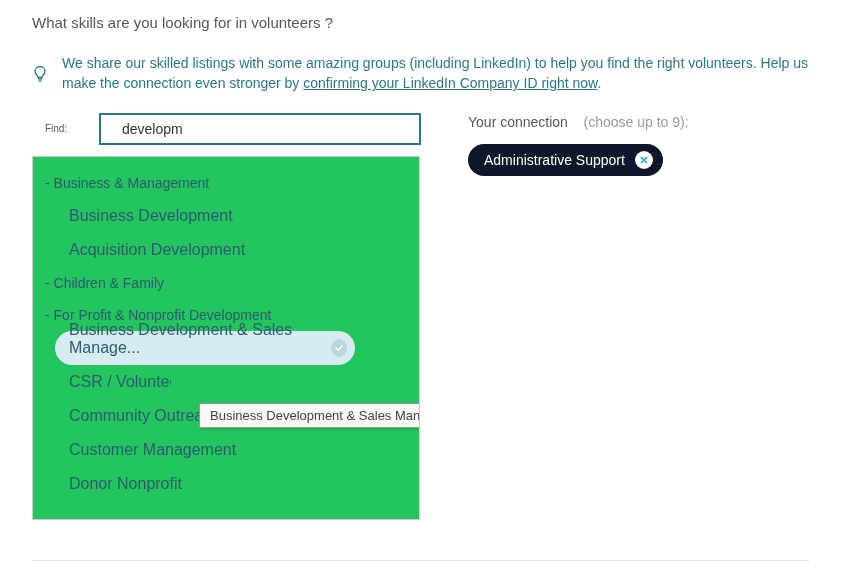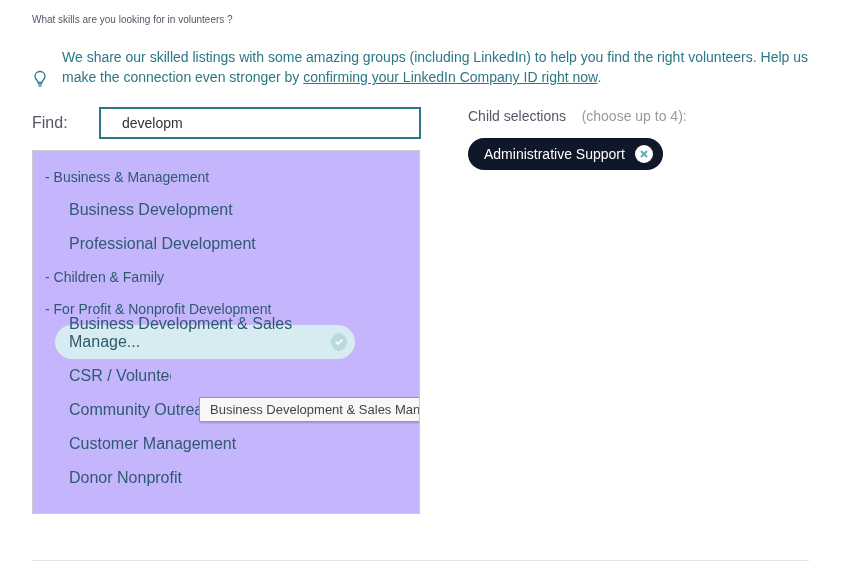--- a/index.html
+++ b/index.html
@@ -6,27 +6,27 @@
   body {
     font-family: -apple-system, BlinkMacSystemFont, "Segoe UI", Arial, sans-serif;
     background: #ffffff;
     width: 841px;
     height: 581px;
     color: #333;
     padding: 14px 32px 0 32px;
     position: relative;
   }
   .question {
-    font-size: 10px;
+    font-size: 15px;
     color: #556;
     margin-bottom: 22px;
   }
   .info-row {
     display: flex;
-    align-items: flex-end;
+    align-items: center;
     gap: 14px;
     margin-bottom: 20px;
   }
   .info-icon {
     width: 16px;
     height: 18px;
     flex-shrink: 0;
     margin-top: 1px;
   }
   .info-text {
@@ -45,38 +45,39 @@
   }
   .left-col { width: 388px; }
   .right-col { flex: 1; }
   .find-row {
     display: flex;
     align-items: center;
     gap: 20px;
     margin-bottom: 12px;
   }
   .find-label {
-    font-size: 16px;
+    font-size: 10px;
     color: #556;
     width: 48px;
+    text-align: center;
   }
   .find-input {
     flex: 1;
     border: 1px solid #2a7886;
     outline: 1px solid #2a7886;
     padding: 6px 21px;
     font-size: 14px;
     color: #333;
     height: 30px;
   }
   .list-box {
     border: 1px solid #ccc;
     height: 364px;
     overflow-y: scroll;
-    background: #c4b5fd;
+    background: #22c55e;
     padding: 10px 8px;
     position: relative;
   }
   .list-box::-webkit-scrollbar { width: 16px; }
   .list-box::-webkit-scrollbar-track { background: #f0f0f0; }
   .list-box::-webkit-scrollbar-thumb { background: #c0c0c0; border-radius: 0; }
   .category {
     font-size: 14px;
     color: #2f5a70;
     font-weight: 500;
@@ -185,21 +186,21 @@
 <div class="columns">
   <div class="left-col">
     <div class="find-row">
       <div class="find-label">Find:</div>
       <input class="find-input" type="text" value="developm" style="">
     </div>
     <div class="list-box">
 
       <div class="category">- Business &amp; Management</div>
       <div class="item">Business Development</div>
-      <div class="item">Professional Development</div>
+      <div class="item">Acquisition Development</div>
 
       <div class="category">- Children &amp; Family</div>
 
       <div class="category">- For Profit &amp; Nonprofit Development</div>
       <div class="item hover">
         <span>Business Development &amp; Sales Manage...</span>
         <span class="check-icon">
           <svg width="10" height="10" viewBox="0 0 10 10">
             <path d="M2 5 L4 7 L8 3" stroke="#fff" stroke-width="1.6" fill="none" stroke-linecap="round"></path>
           </svg>
@@ -209,23 +210,23 @@
       <div class="item">Community Outreach</div>
       <div class="item">Customer Management</div>
       <div class="item">Donor Nonprofit</div>
 
       <div class="tooltip">Business Development &amp; Sales Management</div>
     </div>
   </div>
 
   <div class="right-col">
     <div class="selections-label">
-      <span>Child selections</span>
+      <span>Your connection</span>
       <span>&nbsp;&nbsp;</span>
-      <span class="selections-hint">(choose up to 4):</span>
+      <span class="selections-hint">(choose up to 9):</span>
     </div>
     <div class="chip">
       <span>Administrative Support</span>
       <span class="chip-remove">
         <svg width="10" height="10" viewBox="0 0 10 10">
           <line x1="2.5" y1="2.5" x2="7.5" y2="7.5" stroke="#5bb3bf" stroke-width="2" stroke-linecap="round"></line>
           <line x1="7.5" y1="2.5" x2="2.5" y2="7.5" stroke="#5bb3bf" stroke-width="2" stroke-linecap="round"></line>
         </svg>
       </span>
     </div>

